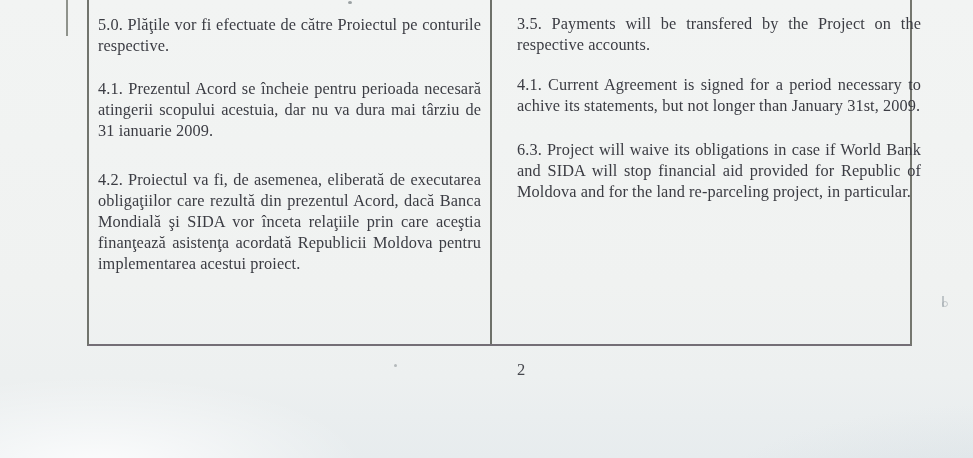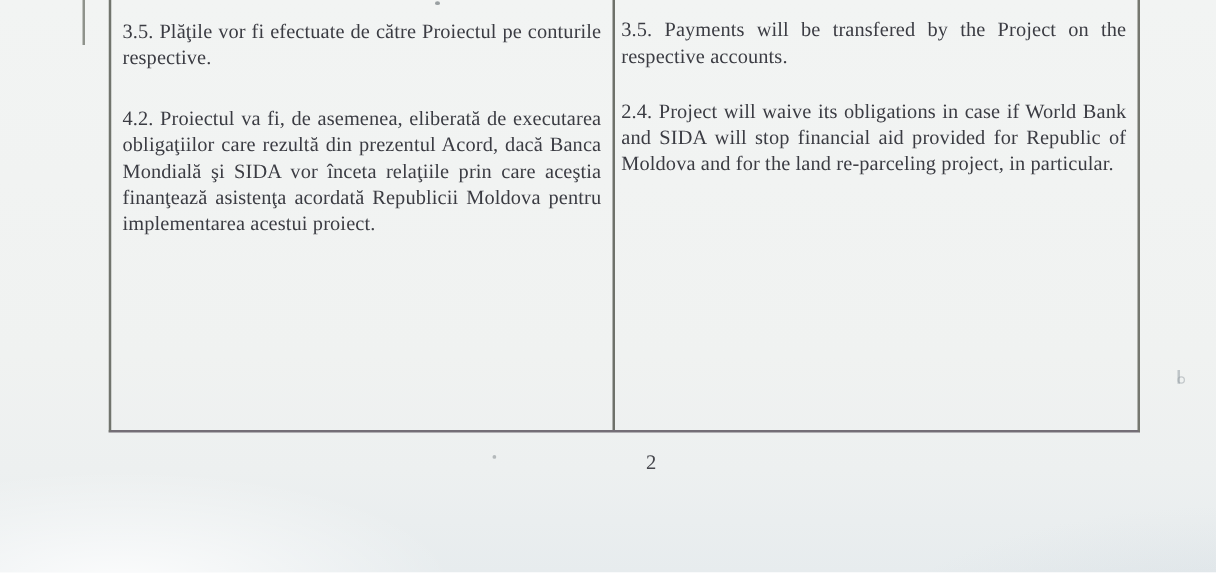--- a/index.html
+++ b/index.html
@@ -49,21 +49,21 @@
   }
   
   .col {
     position: absolute;
     top: 0;
     color: #3b3c43;
     font-size: 16.3px;
     line-height: 21px;
   }
   .col-ro { left: 98px;  width: 383px; }
-  .col-en { left: 497px; width: 404px; }
+  .col-en { left: 517px; width: 404px; }
   .para {
     margin: 0;
     text-align: justify;
     letter-spacing: 0.1px;
   }
   .heading {
     margin: 0;
     font-weight: bold;
     letter-spacing: 0.2px;
   }
@@ -117,27 +117,29 @@
 
 <div class="scan">
 
   <div class="edge-line"></div>
 
   <div class="table-frame">
     <div class="col-divider"></div>
   </div>
 
   <div class="col col-ro">
-    <p class="para p-35">3.5. Plăţile vor fi efectuate de către Proiectul pe conturile respective.</p>
+    <p class="para p-35">5.0. Plăţile vor fi efectuate de către Proiectul pe conturile respective.</p>
+    <p class="para p-41">4.1. Prezentul Acord se încheie pentru perioada necesară atingerii scopului acestuia, dar nu va dura mai târziu de 31 ianuarie 2009.</p>
     <p class="para p-42">4.2. Proiectul va fi, de asemenea, eliberată de executarea obligaţiilor care rezultă din prezentul Acord, dacă Banca Mondială şi SIDA vor înceta relaţiile prin care aceştia finanţează asistenţa acordată Republicii Moldova pentru implementarea acestui proiect.</p>
   </div>
 
   <div class="col col-en">
     <p class="para p-35">3.5. Payments will be transfered by the Project on the respective accounts.</p>
-    <p class="para p-42">2.4. Project will waive its obligations in case if World Bank and SIDA will stop financial aid provided for Republic of Moldova and for the land re-parceling project, in particular.</p>
+    <p class="para p-41">4.1. Current Agreement is signed for a period necessary to achive its statements, but not longer than January 31st, 2009.</p>
+    <p class="para p-42">6.3. Project will waive its obligations in case if World Bank and SIDA will stop financial aid provided for Republic of Moldova and for the land re-parceling project, in particular.</p>
   </div>
 
   <div class="page-number">2</div>
 
   <div class="speck-top"></div>
   <div class="speck-bottom"></div>
   <div class="artifact-b"></div>
 
 </div>
 

